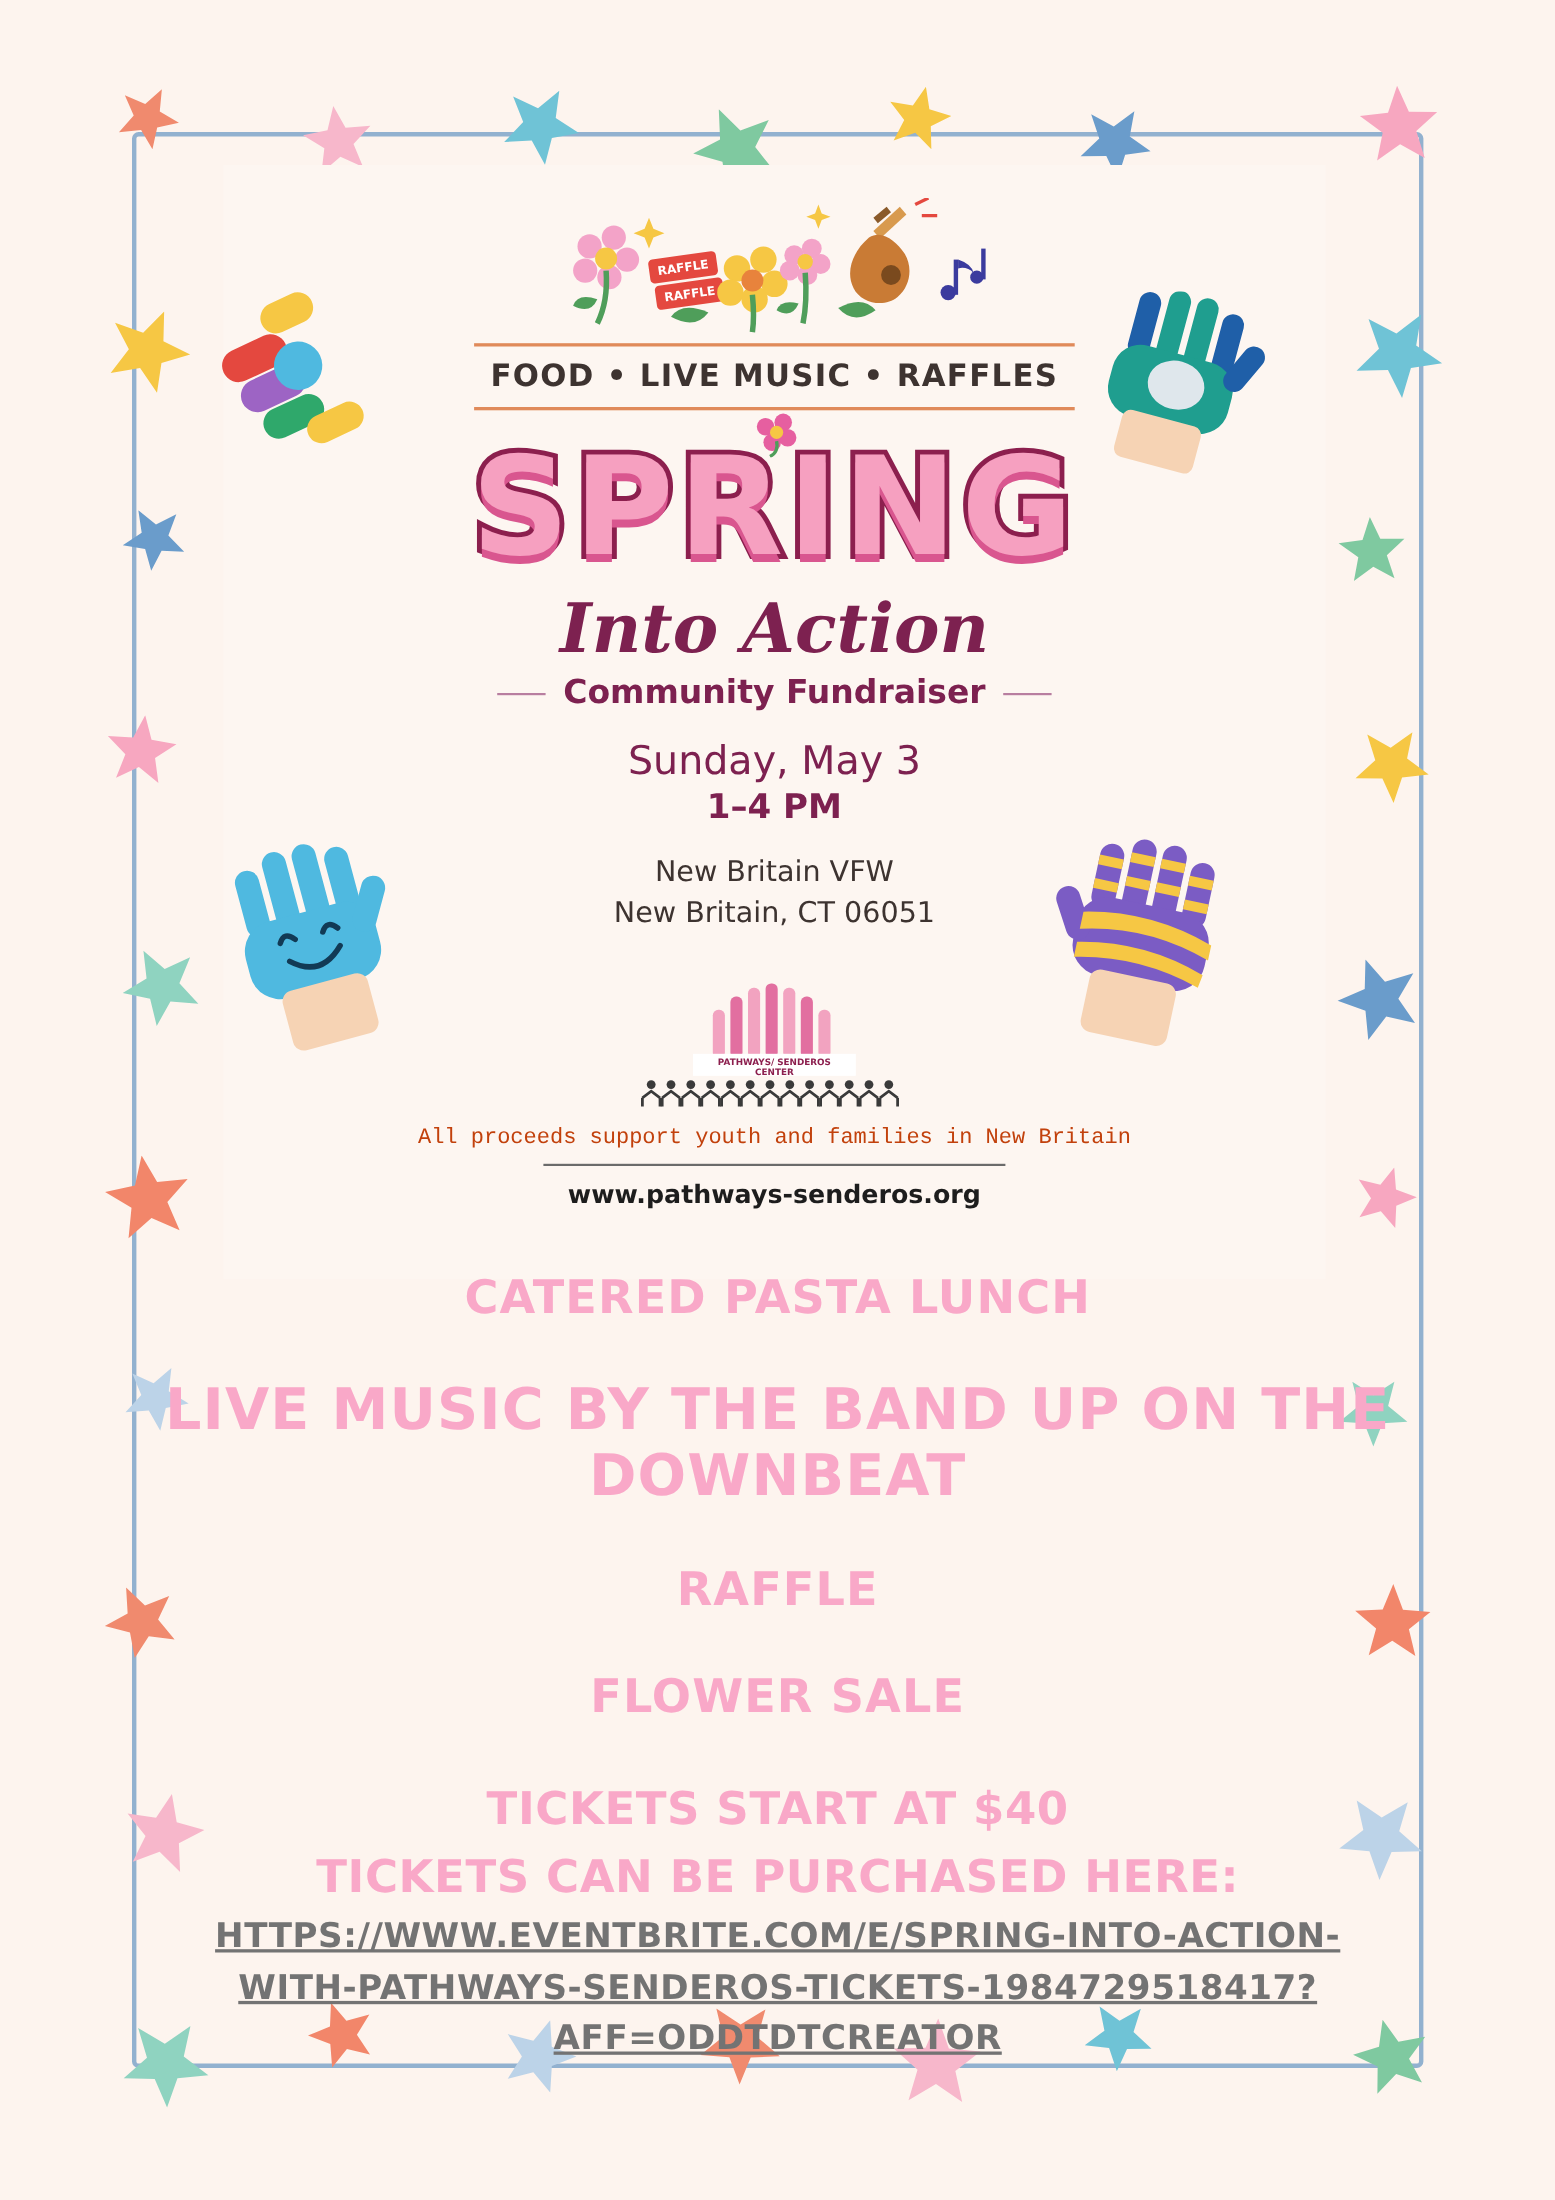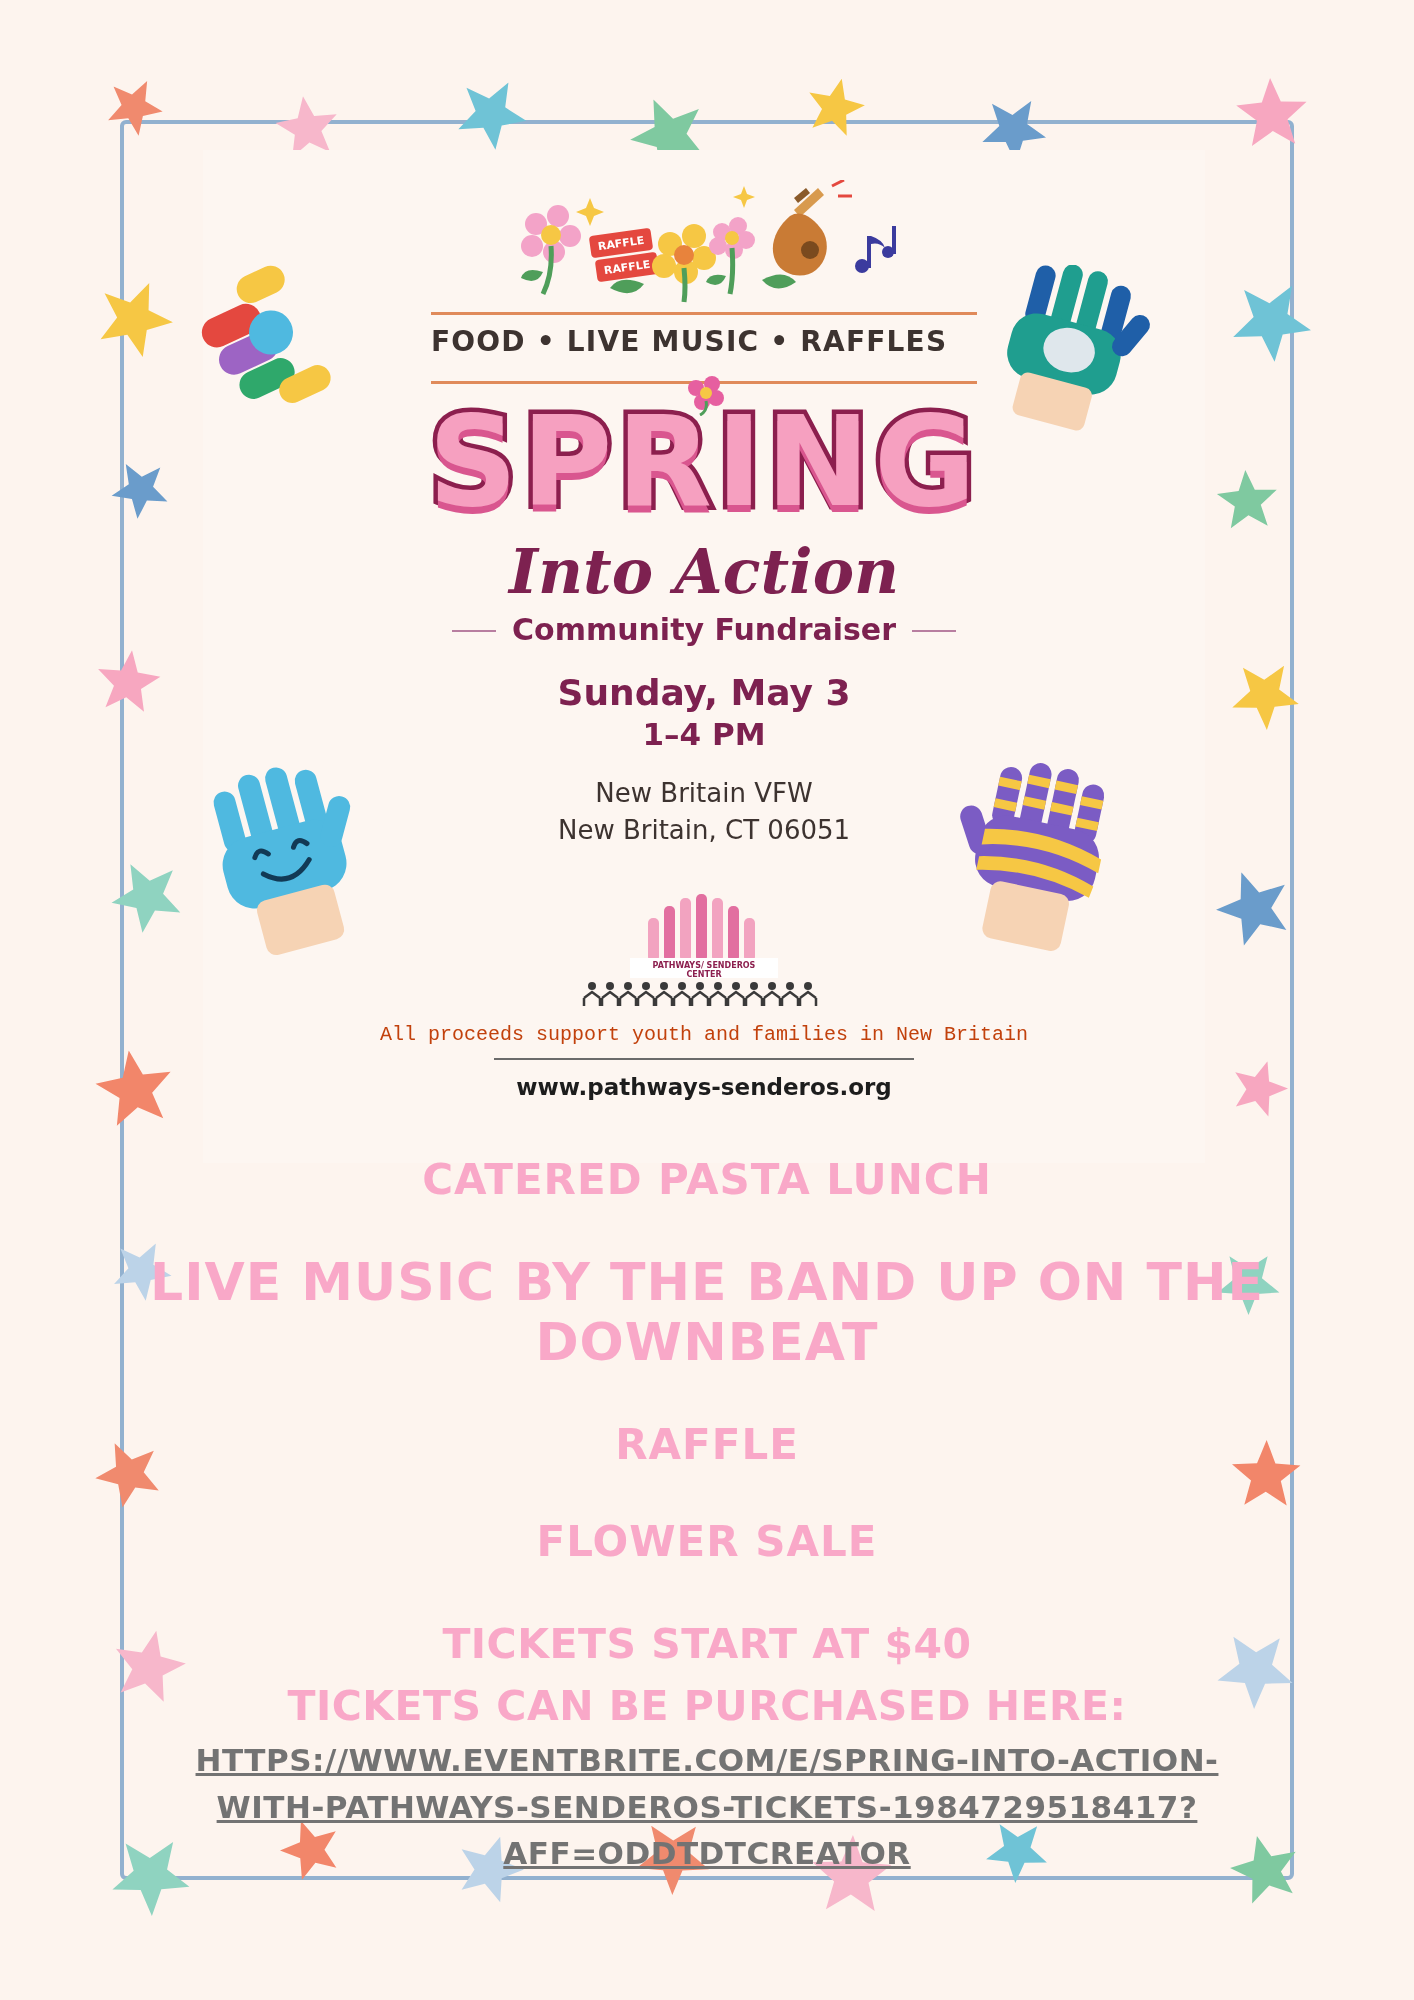--- a/index.html
+++ b/index.html
@@ -52,23 +52,24 @@
     height: 130px;
   }
   .header-art svg { display: block; margin: 0 auto; }
 
   .header-banner {
     position: absolute;
     left: 50%;
     transform: translateX(-50%);
     top: 162px;
     width: 546px;
+    text-align: center;
     border-top: 3px solid #e08a5a;
     border-bottom: 3px solid #e08a5a;
-    padding: 10px 0 23px;
+    padding: 10px 0 12px;
   }
   .header-banner .txt {
     font-family: "DejaVu Sans", sans-serif;
     font-weight: bold;
     font-size: 28px;
     letter-spacing: 1.2px;
     color: #3d3330;
   }
 
   
@@ -135,21 +136,21 @@
 
   
   .date-block {
     position: absolute;
     left: 0; right: 0;
     top: 520px;
     text-align: center;
   }
   .date-block .date {
     font-family: "DejaVu Sans", sans-serif;
-    font-weight: bold;
+    font-weight: normal;
     font-size: 36px;
     color: #7d2150;
     line-height: 1.25;
   }
   .date-block .time {
     font-family: "DejaVu Sans", sans-serif;
     font-weight: bold;
     font-size: 31px;
     color: #7d2150;
     line-height: 1.25;

